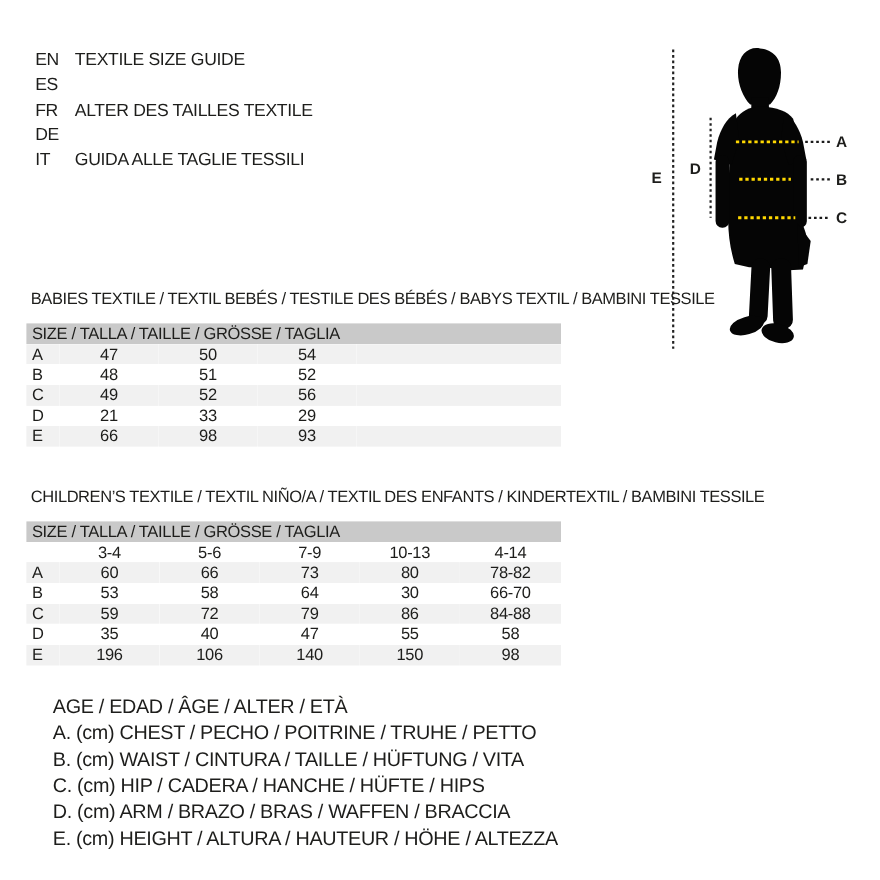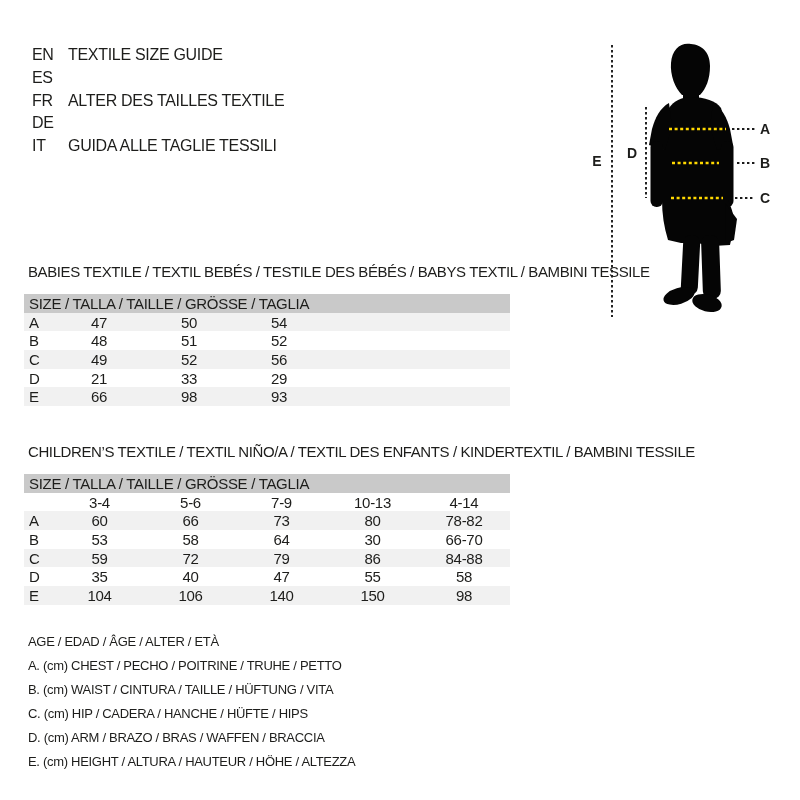--- a/index.html
+++ b/index.html
@@ -18,21 +18,21 @@
   
   table.size-table{position:absolute;left:24px;width:486px;border-collapse:collapse;table-layout:fixed;font-size:15px;letter-spacing:-0.3px;}
   #babies-table{top:294px;}
   #children-table{top:474px;}
   .size-table td{height:18.7px;padding:0;text-align:center;vertical-align:middle;overflow:hidden;white-space:nowrap;}
   .size-table tr.bar td{background:#c9c9c9;text-align:left;padding-left:5px;}
   .size-table td.rowlabel{text-align:left;padding-left:5px;}
   .size-table tr.stripe td{background:#f1f1f1;}
   
   .legend{position:absolute;left:28px;top:630px;}
-  .legend-line{height:24px;line-height:24px;font-size:13px;letter-spacing:-0.3px;white-space:nowrap;}
+  .legend-line{height:24px;line-height:24px;font-size:18px;letter-spacing:-0.3px;white-space:nowrap;margin-left:20px;}
   
   #figure-svg{position:absolute;left:585px;top:35px;}
   .marker-label{font-family:"Liberation Sans",sans-serif;font-weight:bold;font-size:14px;fill:#1d1d1b;}
 </style>
 </head>
 <body>
 
 <div class="lang">
   <div class="lang-row">
     <span class="lang-code">EN</span>
@@ -191,21 +191,21 @@
     <tr>
       <td class="rowlabel">D</td>
       <td>35</td>
       <td>40</td>
       <td>47</td>
       <td>55</td>
       <td>58</td>
     </tr>
     <tr class="stripe">
       <td class="rowlabel">E</td>
-      <td>104</td>
+      <td>196</td>
       <td>106</td>
       <td>140</td>
       <td>150</td>
       <td>98</td>
     </tr>
   </tbody>
 </table>
 
 <div class="legend">
   <div class="legend-line">AGE / EDAD / ÂGE / ALTER / ETÀ</div>

